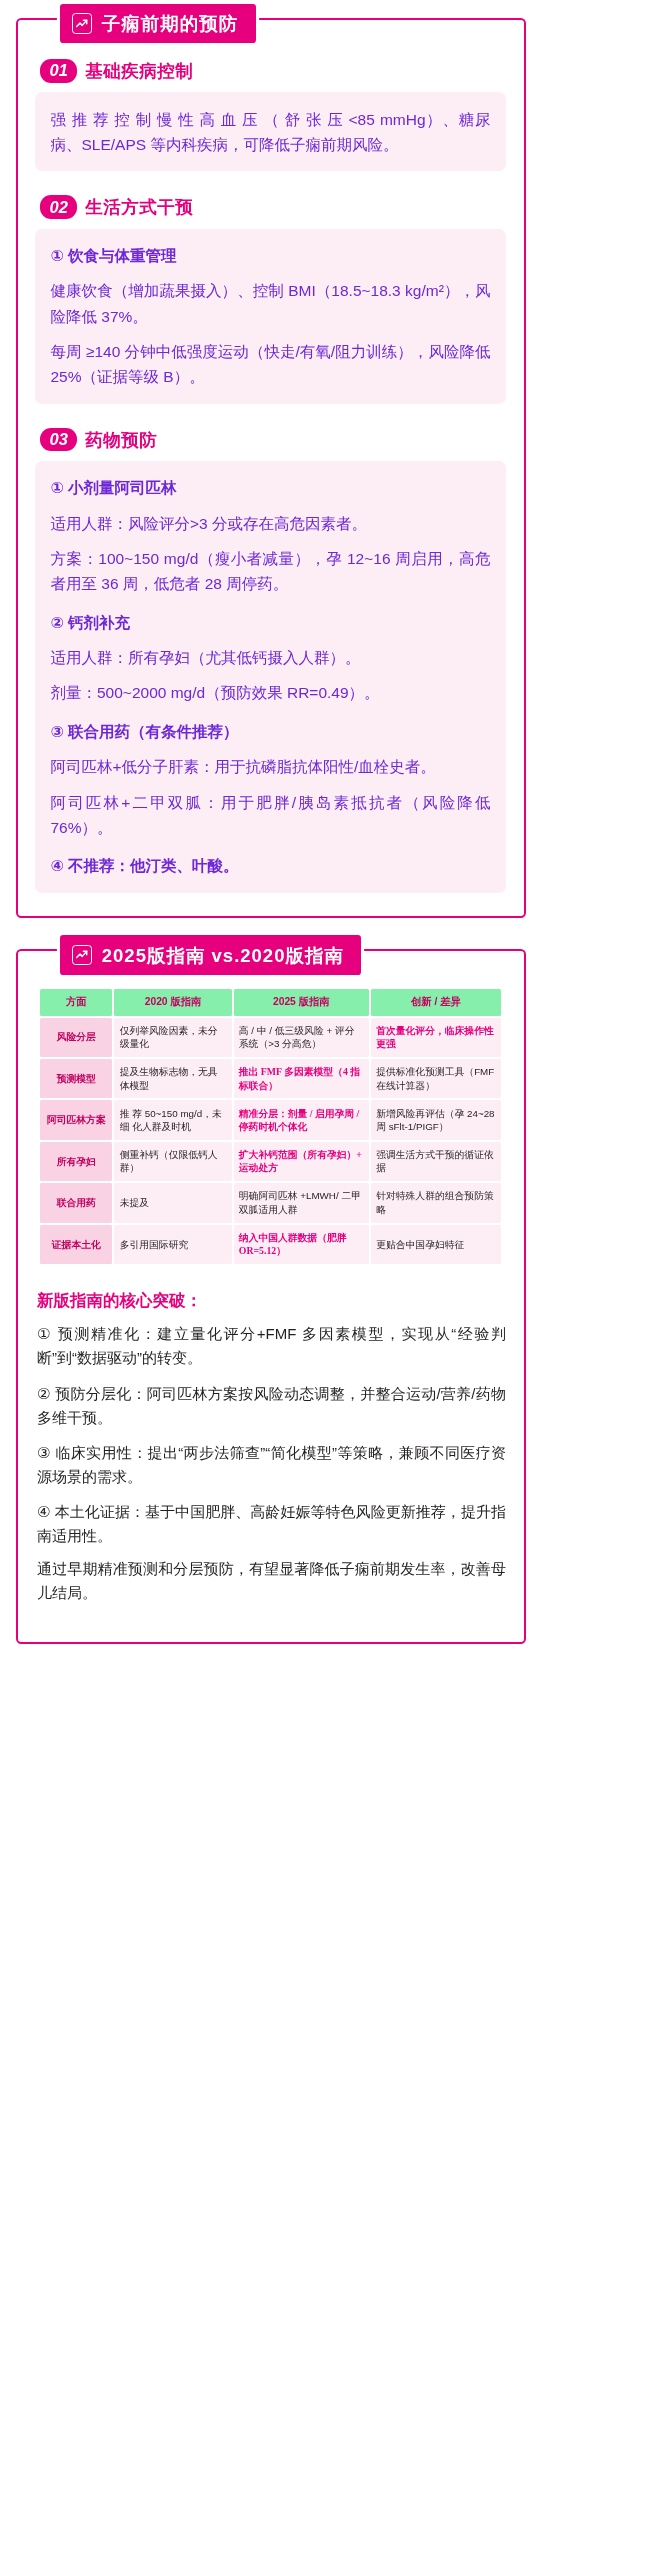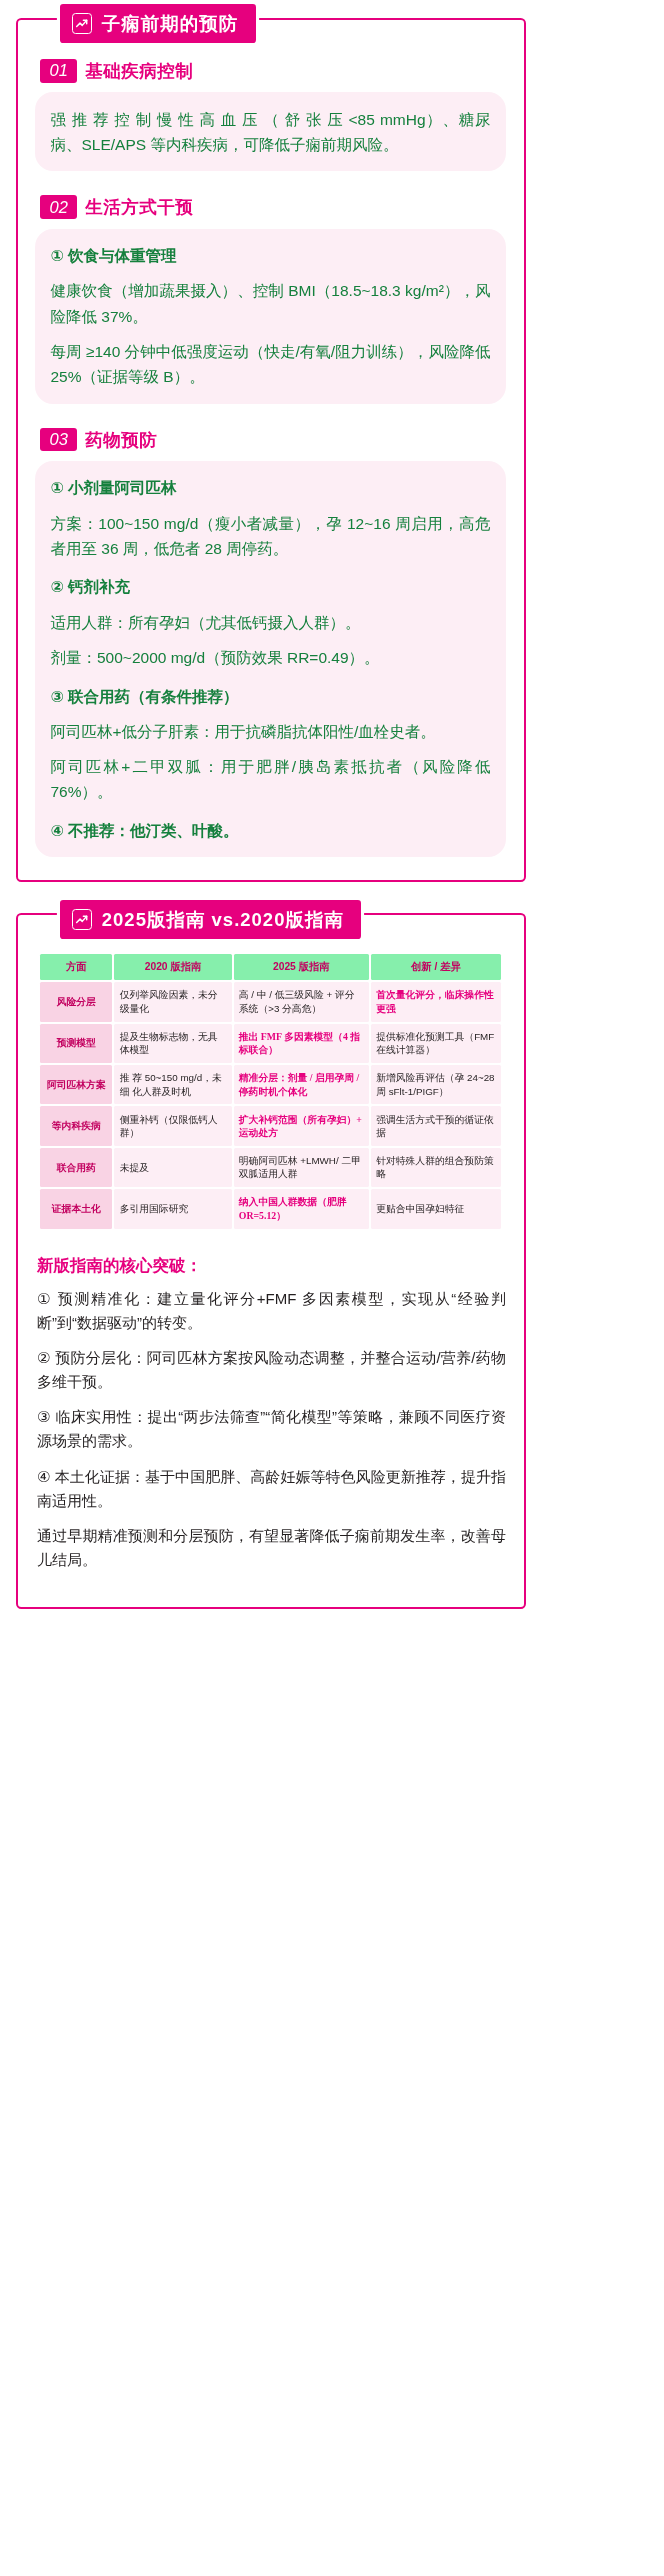--- a/index.html
+++ b/index.html
@@ -34,33 +34,33 @@
   .title-bar .ic{
     width:20.6px;height:20.6px;border:1.5px solid #ffffff;border-radius:3.6px;
     display:flex;align-items:center;justify-content:center;box-sizing:border-box;
   }
   .title-bar .ic svg{width:13.4px;height:13.4px;display:block;}
 
   .sec{margin-top:24px;}
   .sec:first-of-type{margin-top:15.5px;}
   .sec-head{display:flex;align-items:center;gap:8.2px;margin-left:5.2px;}
   .sec-num{
-    background:#e6007e;color:#ffffff;font-style:italic;font-weight:normal;
-    font-size:16.5px;padding:3.1px 9.3px 4.1px 9.3px;border-radius:3px;line-height:1;
+    background:#e6007e;color:#ffffff;font-style:italic;font-weight:bold;
+    font-size:16.5px;padding:3.1px 9.3px 4.1px 9.3px;border-radius:11px;line-height:1;
   }
   .sec-title{color:#e6007e;font-size:17.5px;font-weight:bold;letter-spacing:0.5px;}
 
   .sec-body{
     margin-top:9.3px;
     background:#fdeef5;
-    border-radius:18px;
+    border-radius:7px;
     padding:14.4px 15.5px;
     font-size:15.5px;
     line-height:1.62;
-    color:#15803d;
+    color:#6d28d9;
   }
   .sec-body p{margin:0 0 10.3px 0;text-align:justify;}
   .sec-body p:last-child{margin-bottom:0;}
   .sub{font-weight:bold;font-size:15.5px;margin:0 0 9.3px 0;}
   .sub.mt{margin-top:13.4px;}
 
   
   .tbl-wrap{margin-top:20.6px;padding:0 3.1px;}
   table{border-collapse:separate;border-spacing:2.1px;width:100%;}
   th,td{
@@ -72,21 +72,21 @@
     text-align:left;
     border-radius:1.5px;
   }
   th{background:#86efac;color:#c2005f;font-weight:bold;text-align:center;font-size:10.3px;}
   td.rowhead{background:#f9d3e4;color:#c2005f;font-weight:bold;text-align:center;width:62px;font-size:9.8px;}
   td.hl{color:#e6007e;font-weight:bold;font-family:Liberation Serif, serif;}
 
   
   .sum-title{color:#e6007e;font-size:16.5px;font-weight:bold;margin:24px 0 10.3px 2.1px;}
   .sum p{font-size:15px;line-height:1.6;margin:0 0 11.3px 2.1px;text-align:justify;}
-  .sum p:last-child{margin-bottom:12px;}
+  .sum p:last-child{margin-bottom:12px;font-family:Liberation Mono, monospace;}
 </style>
 </head>
 <body>
 
 <div class="page">
 
   <div class="card">
     <div class="title-bar">
       <span class="ic">
         <svg viewBox="0 0 24 24" fill="none" stroke="#ffffff" stroke-width="2.6" stroke-linecap="round" stroke-linejoin="round">
@@ -119,20 +119,21 @@
       </div>
     </div>
 
     <div class="sec">
       <div class="sec-head">
         <span class="sec-num">03</span>
         <span class="sec-title">药物预防</span>
       </div>
       <div class="sec-body">
         <p class="sub">① 小剂量阿司匹林</p>
+        <p>适用人群：风险评分&gt;3 分或存在高危因素者。</p>
         <p>方案：100~150 mg/d（瘦小者减量），孕 12~16 周启用，高危者用至 36 周，低危者 28 周停药。</p>
         <p class="sub mt">② 钙剂补充</p>
         <p>适用人群：所有孕妇（尤其低钙摄入人群）。</p>
         <p>剂量：500~2000 mg/d（预防效果 RR=0.49）。</p>
         <p class="sub mt">③ 联合用药（有条件推荐）</p>
         <p>阿司匹林+低分子肝素：用于抗磷脂抗体阳性/血栓史者。</p>
         <p>阿司匹林+二甲双胍：用于肥胖/胰岛素抵抗者（风险降低 76%）。</p>
         <p class="sub" style="margin-top:13.4px;margin-bottom:0;">④ 不推荐：他汀类、叶酸。</p>
       </div>
     </div>
@@ -172,21 +173,21 @@
             <td class="hl">推出 FMF 多因素模型（4 指标联合）</td>
             <td>提供标准化预测工具（FMF 在线计算器）</td>
           </tr>
           <tr>
             <td class="rowhead">阿司匹林方案</td>
             <td>推 荐 50~150 mg/d，未 细 化人群及时机</td>
             <td class="hl">精准分层：剂量 / 启用孕周 / 停药时机个体化</td>
             <td>新增风险再评估（孕 24~28 周 sFlt-1/PIGF）</td>
           </tr>
           <tr>
-            <td class="rowhead">等内科疾病</td>
+            <td class="rowhead">所有孕妇</td>
             <td>侧重补钙（仅限低钙人群）</td>
             <td class="hl">扩大补钙范围（所有孕妇）+ 运动处方</td>
             <td>强调生活方式干预的循证依据</td>
           </tr>
           <tr>
             <td class="rowhead">联合用药</td>
             <td>未提及</td>
             <td>明确阿司匹林 +LMWH/ 二甲双胍适用人群</td>
             <td>针对特殊人群的组合预防策略</td>
           </tr>

